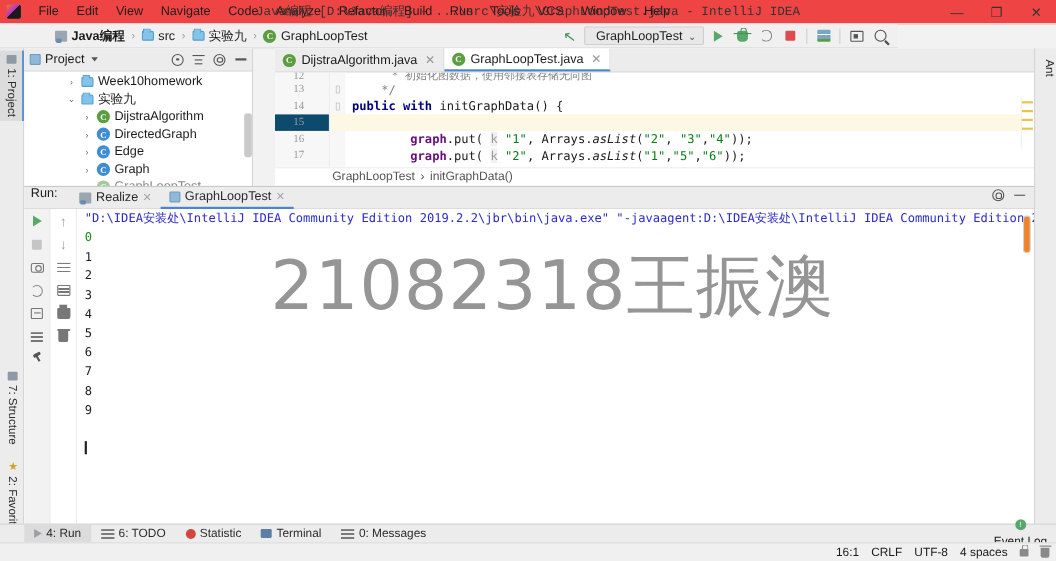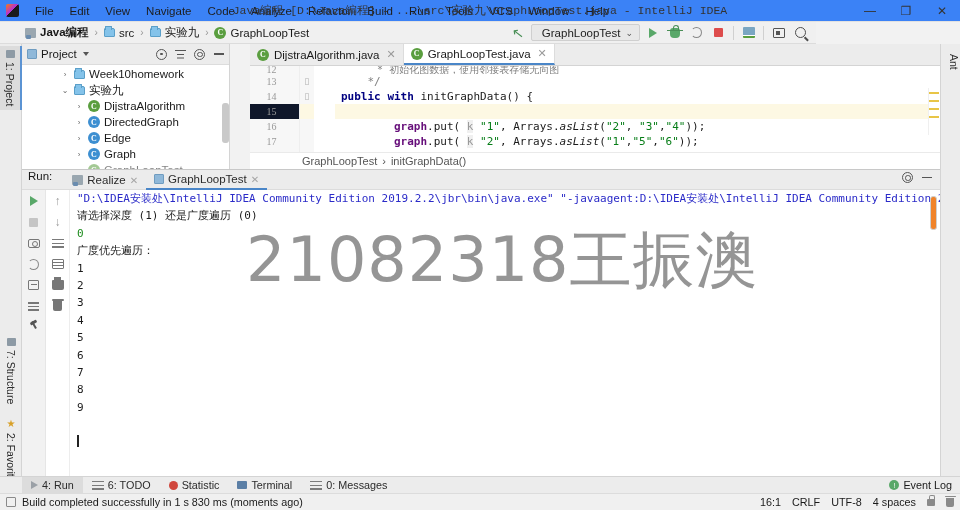--- a/index.html
+++ b/index.html
@@ -9,21 +9,21 @@
     font-family: "Liberation Sans", sans-serif;
     font-size: 11px;
     background: #f2f2f2;
     color: #1a1a1a;
   }
   #app { position: relative; width: 960px; height: 510px; }
 
   
   .titlebar {
     position: absolute; top: 0; left: 0; width: 960px; height: 22px;
-    background: #3b82f6;
+    background: #ef4444;
     display: flex; align-items: center;
     border-bottom: 1px solid #e2e2e2;
   }
   .app-logo {
     width: 13px; height: 13px; margin: 0 8px 0 6px;
     background: linear-gradient(135deg,#f97a12 0%,#b02ddd 48%,#1a1a1a 49%,#1a1a1a 100%);
     border-radius: 2px; flex: none;
   }
   .menubar { display: flex; align-items: center; gap: 0px; }
   .menu-item {
@@ -41,20 +41,21 @@
   .win-btn {
     width: 36px; height: 22px; display: flex; align-items: center;
     justify-content: center; font-size: 12px; color: #333;
   }
 
   
   .navbar {
     position: absolute; top: 22px; left: 0; width: 816px; height: 22px;
     background: #f0f0f0; display: flex; align-items: center;
     border-bottom: 1px solid #dcdcdc;
+    padding-left: 25px;
   }
   .crumbs { display: flex; align-items: center; padding-left: 22px; gap: 2px; }
   .crumb { display: flex; align-items: center; gap: 4px; padding: 1px 3px; font-size: 11.5px; }
   .crumb.bold { font-weight: bold; }
   .crumb-sep { color: #999; font-size: 10px; padding: 0 1px; }
 
   .ico { display: inline-block; flex: none; }
   .ico-mod { width: 11px; height: 10px; background: #9aa7b0;
     border-radius: 1px; position: relative; }
   .ico-mod::after { content:''; position:absolute; left:1px; bottom:-1px; width:5px;height:4px;
@@ -193,21 +194,21 @@
     height: 15px; text-align: center; padding-right: 6px;
     font-family: Liberation Serif, serif; font-size: 10px; color: #999;
     line-height: 15px;
   }
   .fold-col { position: absolute; left: 50px; top: 0; bottom: 0; width: 14px; background:#f7f7f7;}
   .fold-mark { height:15px; line-height:15px; text-align:center; font-size:9px; color:#b0b0b0;}
   .code-lines { position: absolute; left: 64px; top: 0; right: 0; bottom: 0; }
   .cline {
     height: 15px; line-height: 15px;
     font-family: "DejaVu Sans Mono", monospace; font-size: 11px;
-    white-space: pre; padding-left: 6px; margin-left: 21px;
+    white-space: pre; padding-left: 6px;
   }
   .cline.hl { background: #fdf8e3; }
   .kw { color: #000080; font-weight: bold; }
   .str { color: #067d17; }
   .ital { font-style: italic; }
   .fld { color: #660e7a; font-weight: bold; }
   .cmt { color: #808080; }
   .hintlbl { color: #9a9a9a; background:#f0f0f0; font-style: normal; }
   .breadcrumb-bar {
     height: 17px; background: #fff; border-top: 1px solid #eaeaea;
@@ -307,21 +308,21 @@
     position: absolute; left: 0; right: 0; bottom: 17px; height: 17px;
     background: #ececec; display: flex; align-items: center;
     border-top: 1px solid #d4d4d4; padding-left: 22px;
   }
   .btab {
     display: flex; align-items: center; gap: 4px; padding: 0 9px;
     height: 17px; font-size: 10.8px; color: #2b2b2b;
   }
   .btab.active { background: #dcdcdc; }
   .bevent { margin-left: auto; display: flex; align-items: center; gap: 4px;
-    padding-right: 8px; font-size: 10.8px; }
+    padding-right: 8px; font-size: 10.8px; flex-direction: column; }
   .green-circle { width:10px;height:10px;border-radius:50%;background:#59a869;
     display:flex;align-items:center;justify-content:center;color:#fff;font-size:7px;}
 
   
   .statusbar {
     position: absolute; left: 0; right: 0; bottom: 0; height: 17px;
     background: #f0f0f0; border-top: 1px solid #dcdcdc;
     display: flex; align-items: center; padding: 0 6px; font-size: 10.8px;
     color: #1a1a1a;
   }
@@ -514,21 +515,21 @@
         <span class="ico ico-class green">C</span>
         <span>GraphLoopTest.java</span>
         <span class="x">✕</span>
       </div>
     </div>
     <div class="code-wrap">
       <div class="gutter">
         <div class="gutter-line" style="height:8px;line-height:8px;">12</div>
         <div class="gutter-line">13</div>
         <div class="gutter-line">14</div>
-        <div class="gutter-line" style="background:#0f172a;">15</div>
+        <div class="gutter-line" style="background:#0c4a6e;">15</div>
         <div class="gutter-line">16</div>
         <div class="gutter-line">17</div>
       </div>
       <div class="fold-col">
         <div class="fold-mark" style="height:8px;line-height:8px;"></div>
         <div class="fold-mark">▯</div>
         <div class="fold-mark">▯</div>
         <div class="fold-mark" style="background:#fdf8e3;"></div>
         <div class="fold-mark"></div>
         <div class="fold-mark"></div>
@@ -616,23 +617,21 @@
           </span>
         <span class="rt-ico">
             <span class="ic-print"></span>
           </span>
         <span class="rt-ico">
             <span class="ic-trash"></span>
           </span>
       </div>
       <div class="console">
         <div class="cons-line c-blue">"D:\IDEA安装处\IntelliJ IDEA Community Edition 2019.2.2\jbr\bin\java.exe" "-javaagent:D:\IDEA安装处\IntelliJ IDEA Community Edition 2019.2.2\lib\idea_rt.jar=60732:D:\IDEA安装处</div>
-        <div class="cons-line c-black">请选择深度 (1) 还是广度遍历 (0)</div>
         <div class="cons-line c-green">0</div>
-        <div class="cons-line c-black">广度优先遍历：</div>
         <div class="cons-line c-black">1</div>
         <div class="cons-line c-black">2</div>
         <div class="cons-line c-black">3</div>
         <div class="cons-line c-black">4</div>
         <div class="cons-line c-black">5</div>
         <div class="cons-line c-black">6</div>
         <div class="cons-line c-black">7</div>
         <div class="cons-line c-black">8</div>
         <div class="cons-line c-black">9</div>
         <div class="cons-line">&nbsp;</div>
@@ -667,24 +666,20 @@
       <span class="ic-wrap"></span>
       <span>0: Messages</span>
     </div>
     <div class="bevent">
       <span class="green-circle">!</span>
       <span>Event Log</span>
     </div>
   </div>
 
   <div class="statusbar">
-    <div class="sb-left">
-      <span class="sb-ico"></span>
-      <span>Build completed successfully in 1 s 830 ms (moments ago)</span>
-    </div>
     <div class="sb-right">
       <span>16:1</span>
       <span>CRLF</span>
       <span>UTF-8</span>
       <span>4 spaces</span>
       <span class="lock-ico"></span>
       <span class="trash2"></span>
     </div>
   </div>
 

